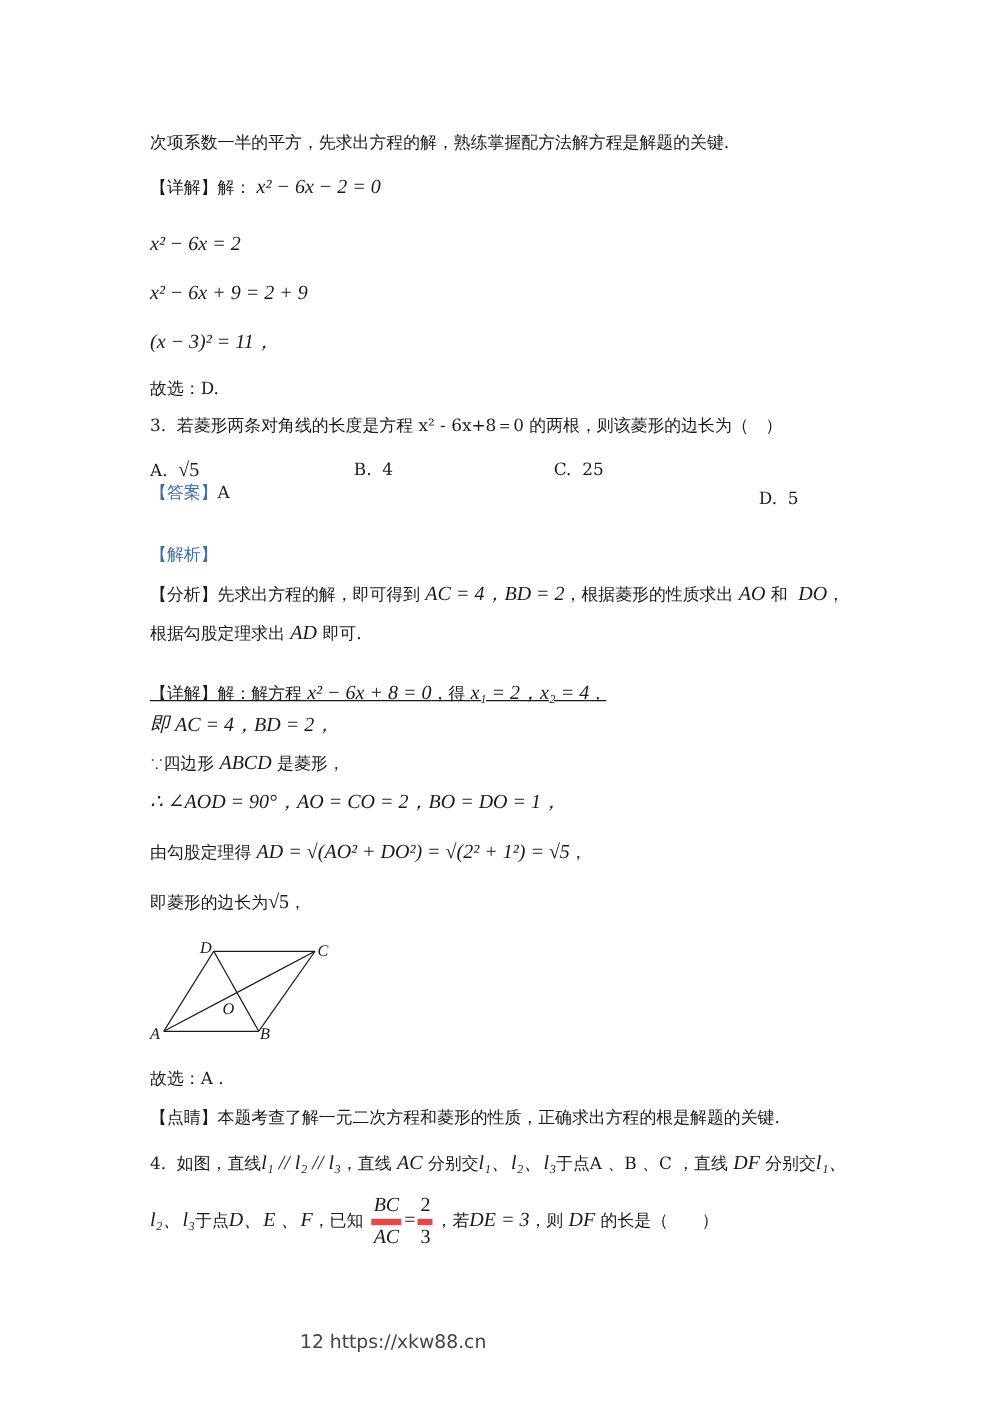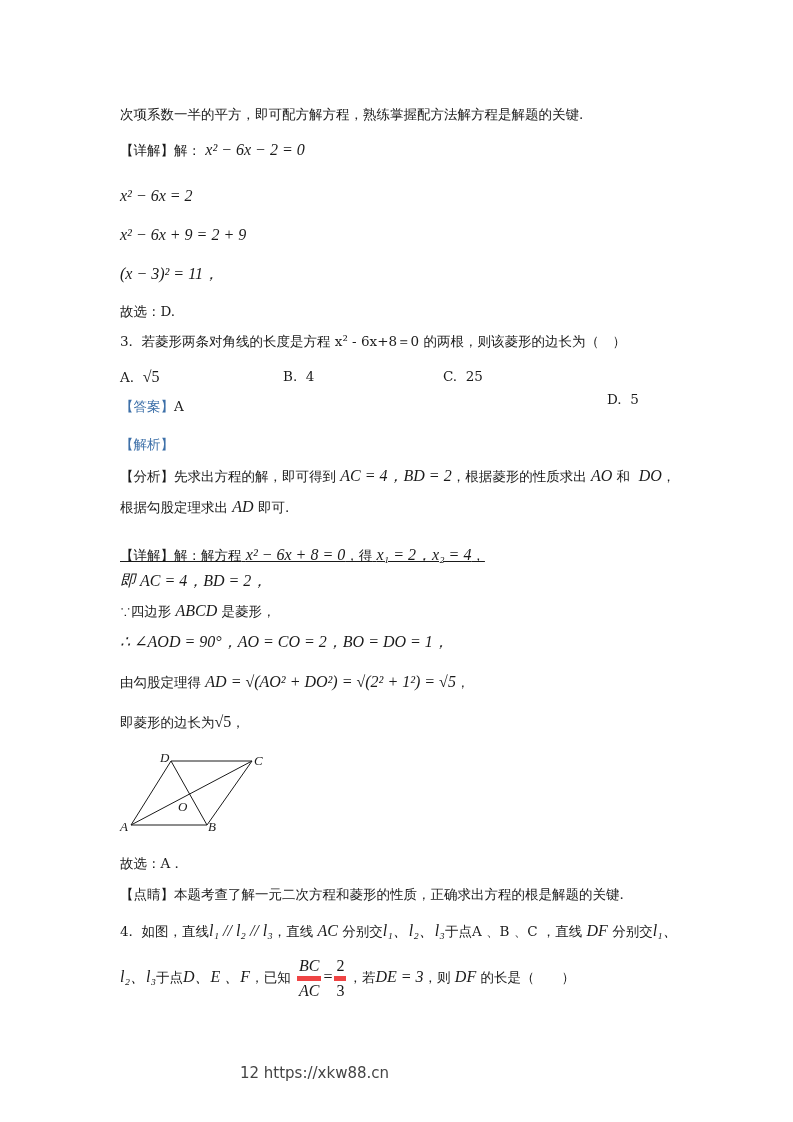--- a/index.html
+++ b/index.html
@@ -13,21 +13,21 @@
   .frac .num { border-bottom:5px solid #ef4444; padding:0 2px; line-height:20px; }
   .frac .den { line-height:20px; padding:0 2px; }
   .choice { position:absolute; top:368px; font-size:13.5px; }
   .footer { position:absolute; top:1064px; left:0; width:629px; text-align:center;
             font-family:"DejaVu Sans", "Liberation Sans", sans-serif; font-size:15px; color:#444; }
   svg text { font-family:"Liberation Serif", serif; font-style:italic; font-size:13px; fill:#1a1a1a; }
 </style>
 </head>
 <body>
 
-<div class="line" style="top:104px;">次项系数一半的平方，即可配方解方程，熟练掌握配方法解方程是解题的关键.</div>
+<div class="line" style="top:104px;">次项系数一半的平方，先求出方程的解，熟练掌握配方法解方程是解题的关键.</div>
 
 <div class="line" style="top:140px;text-align:right;">
   <span>【详解】</span><span>解：</span>
   <span class="m">x² − 6x − 2 = 0</span>
 </div>
 <div class="line" style="top:186px;"><span class="m">x² − 6x = 2</span></div>
 <div class="line" style="top:225px;"><span class="m">x² − 6x + 9 = 2 + 9</span></div>
 <div class="line" style="top:264px;"><span class="m">(x − 3)² = 11，</span></div>
 <div class="line" style="top:301px;">故选：D.</div>
 
@@ -44,21 +44,21 @@
 <div class="choice" style="left:283px;">
   <span>B.</span>&nbsp;&nbsp;<span>4</span>
 </div>
 <div class="choice" style="left:443px;">
   <span>C.</span>&nbsp;&nbsp;<span>25</span>
 </div>
 <div class="choice" style="left:607px;margin-top:23px;">
   <span>D.</span>&nbsp;&nbsp;<span>5</span>
 </div>
 
-<div class="line" style="top:396px;">
+<div class="line" style="top:384px;">
   <span class="blue">【答案】</span><span>A</span>
 </div>
 <div class="line blue" style="top:434px;">【解析】</div>
 
 <div class="line" style="top:466px;">
   <span>【分析】</span><span>先求出方程的解，即可得到</span>
   <span class="m">AC = 4，BD = 2</span><span>，根据菱形的性质求出</span>
   <span class="m">AO</span>
   <span>和</span>&nbsp;
   <span class="m">DO</span><span>，</span>

